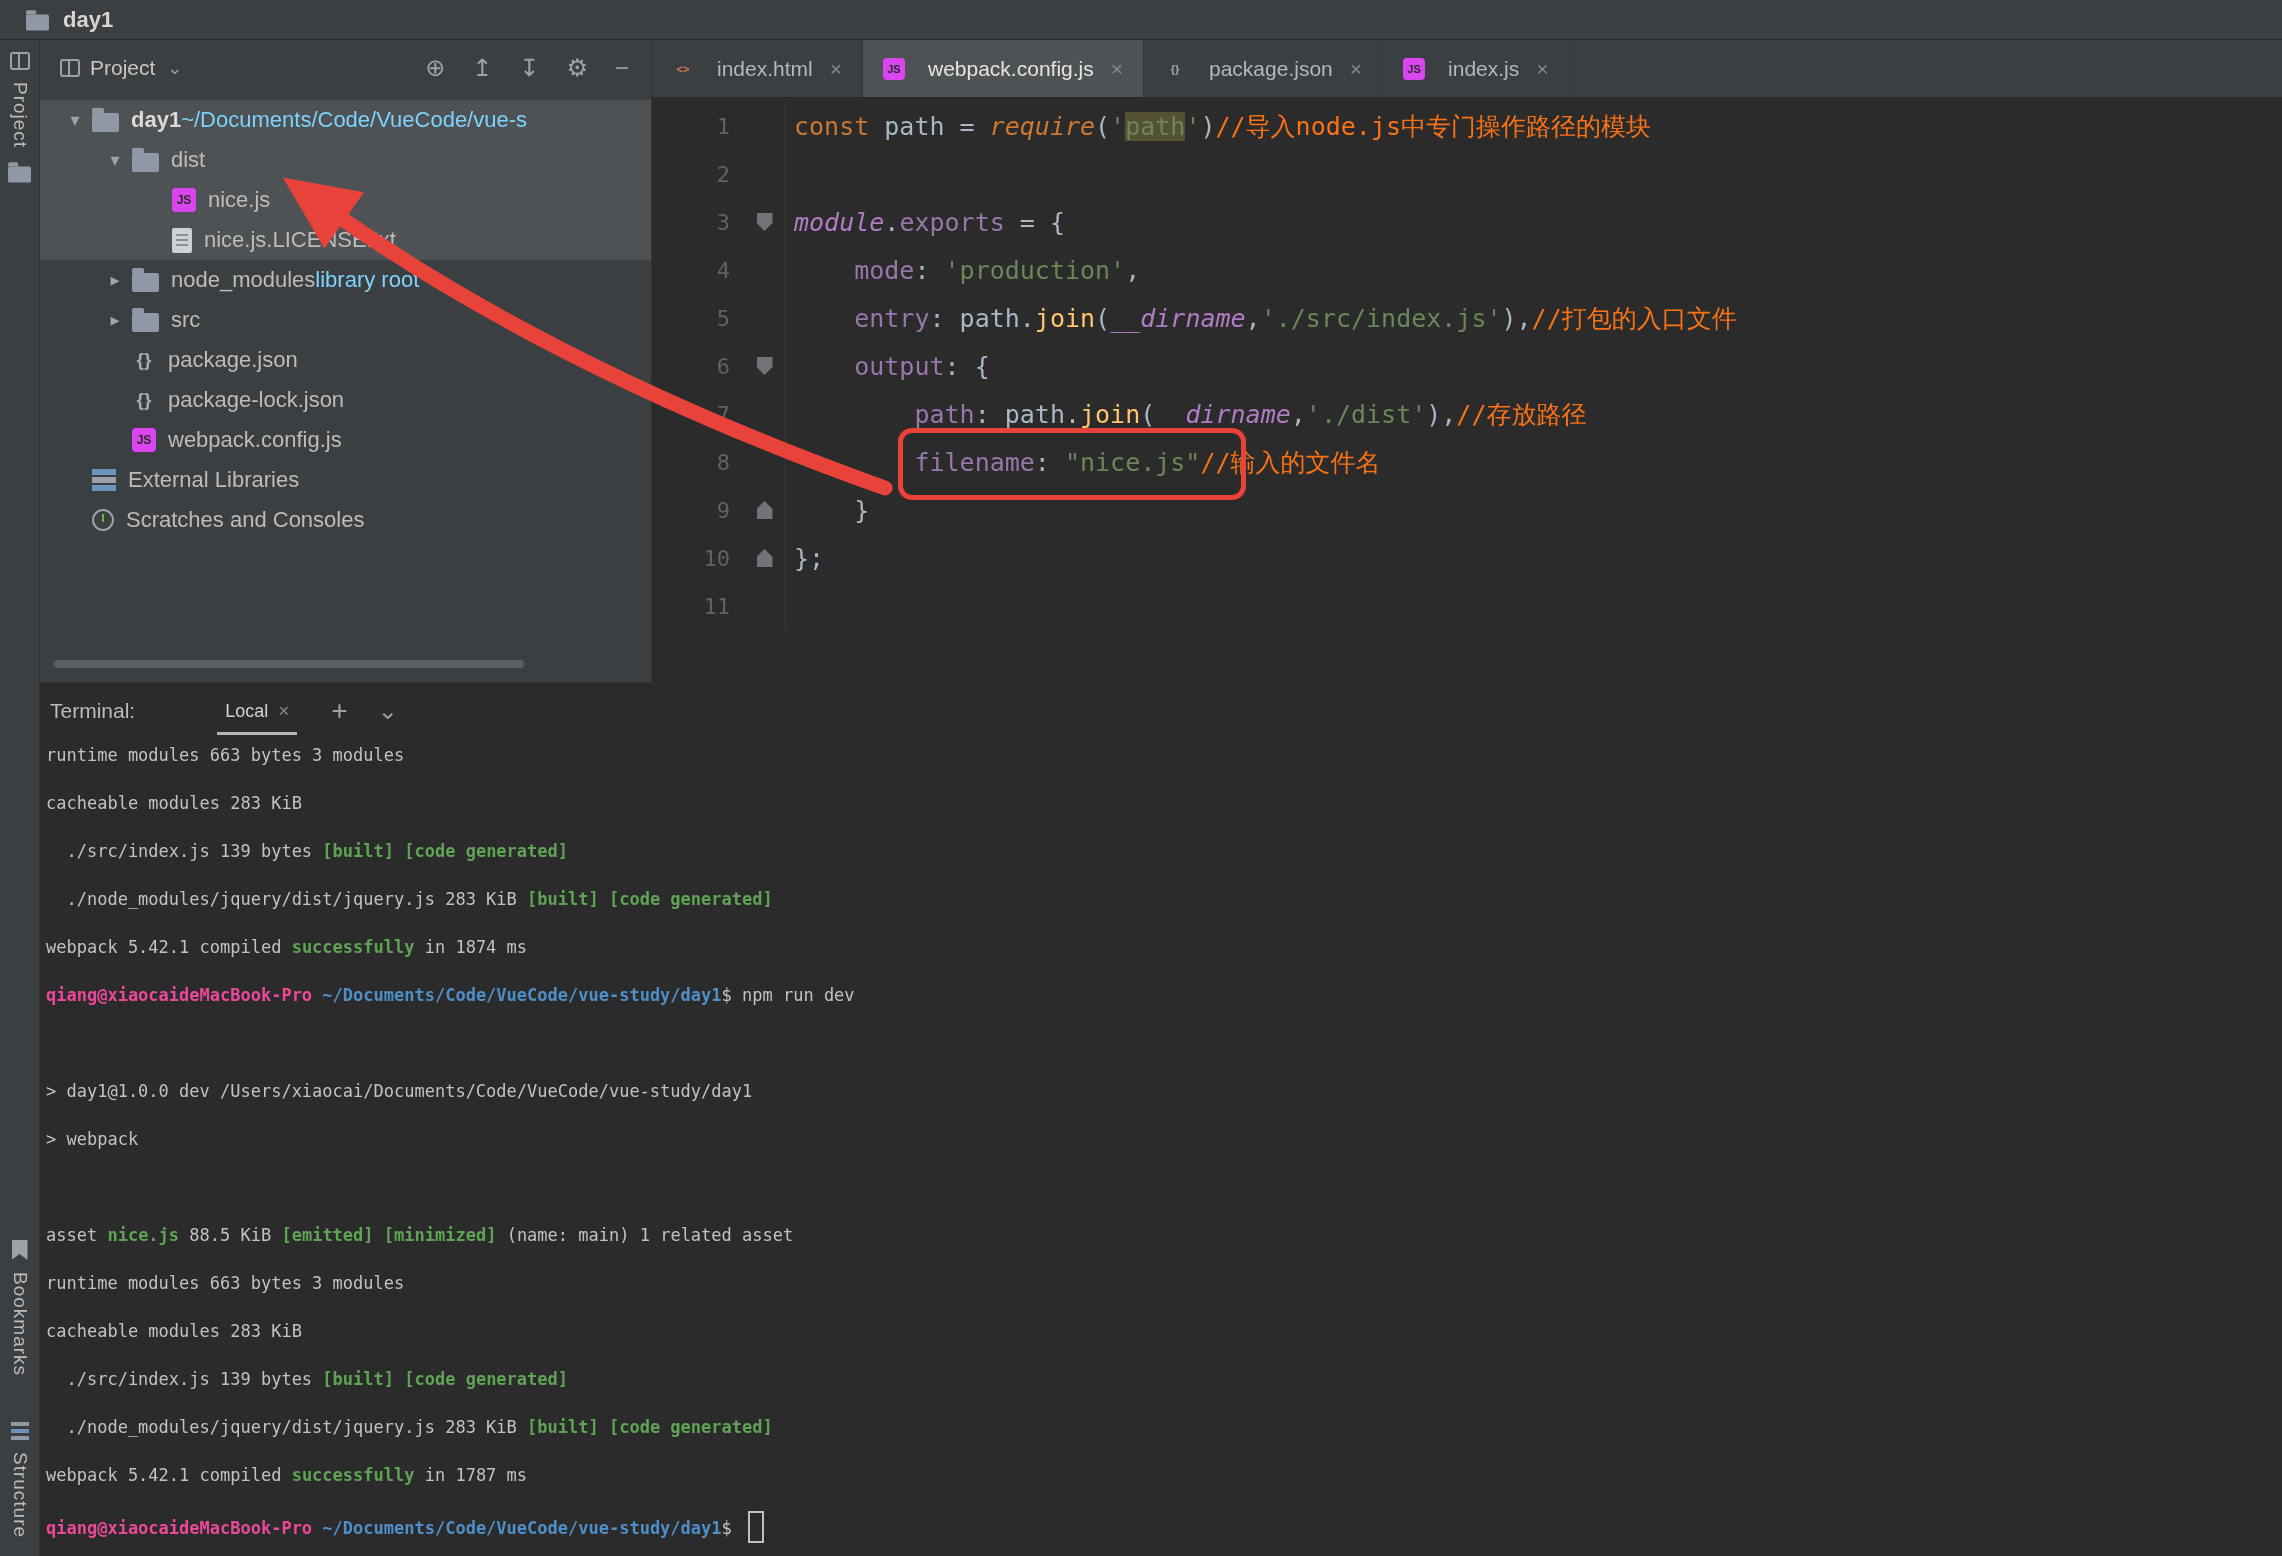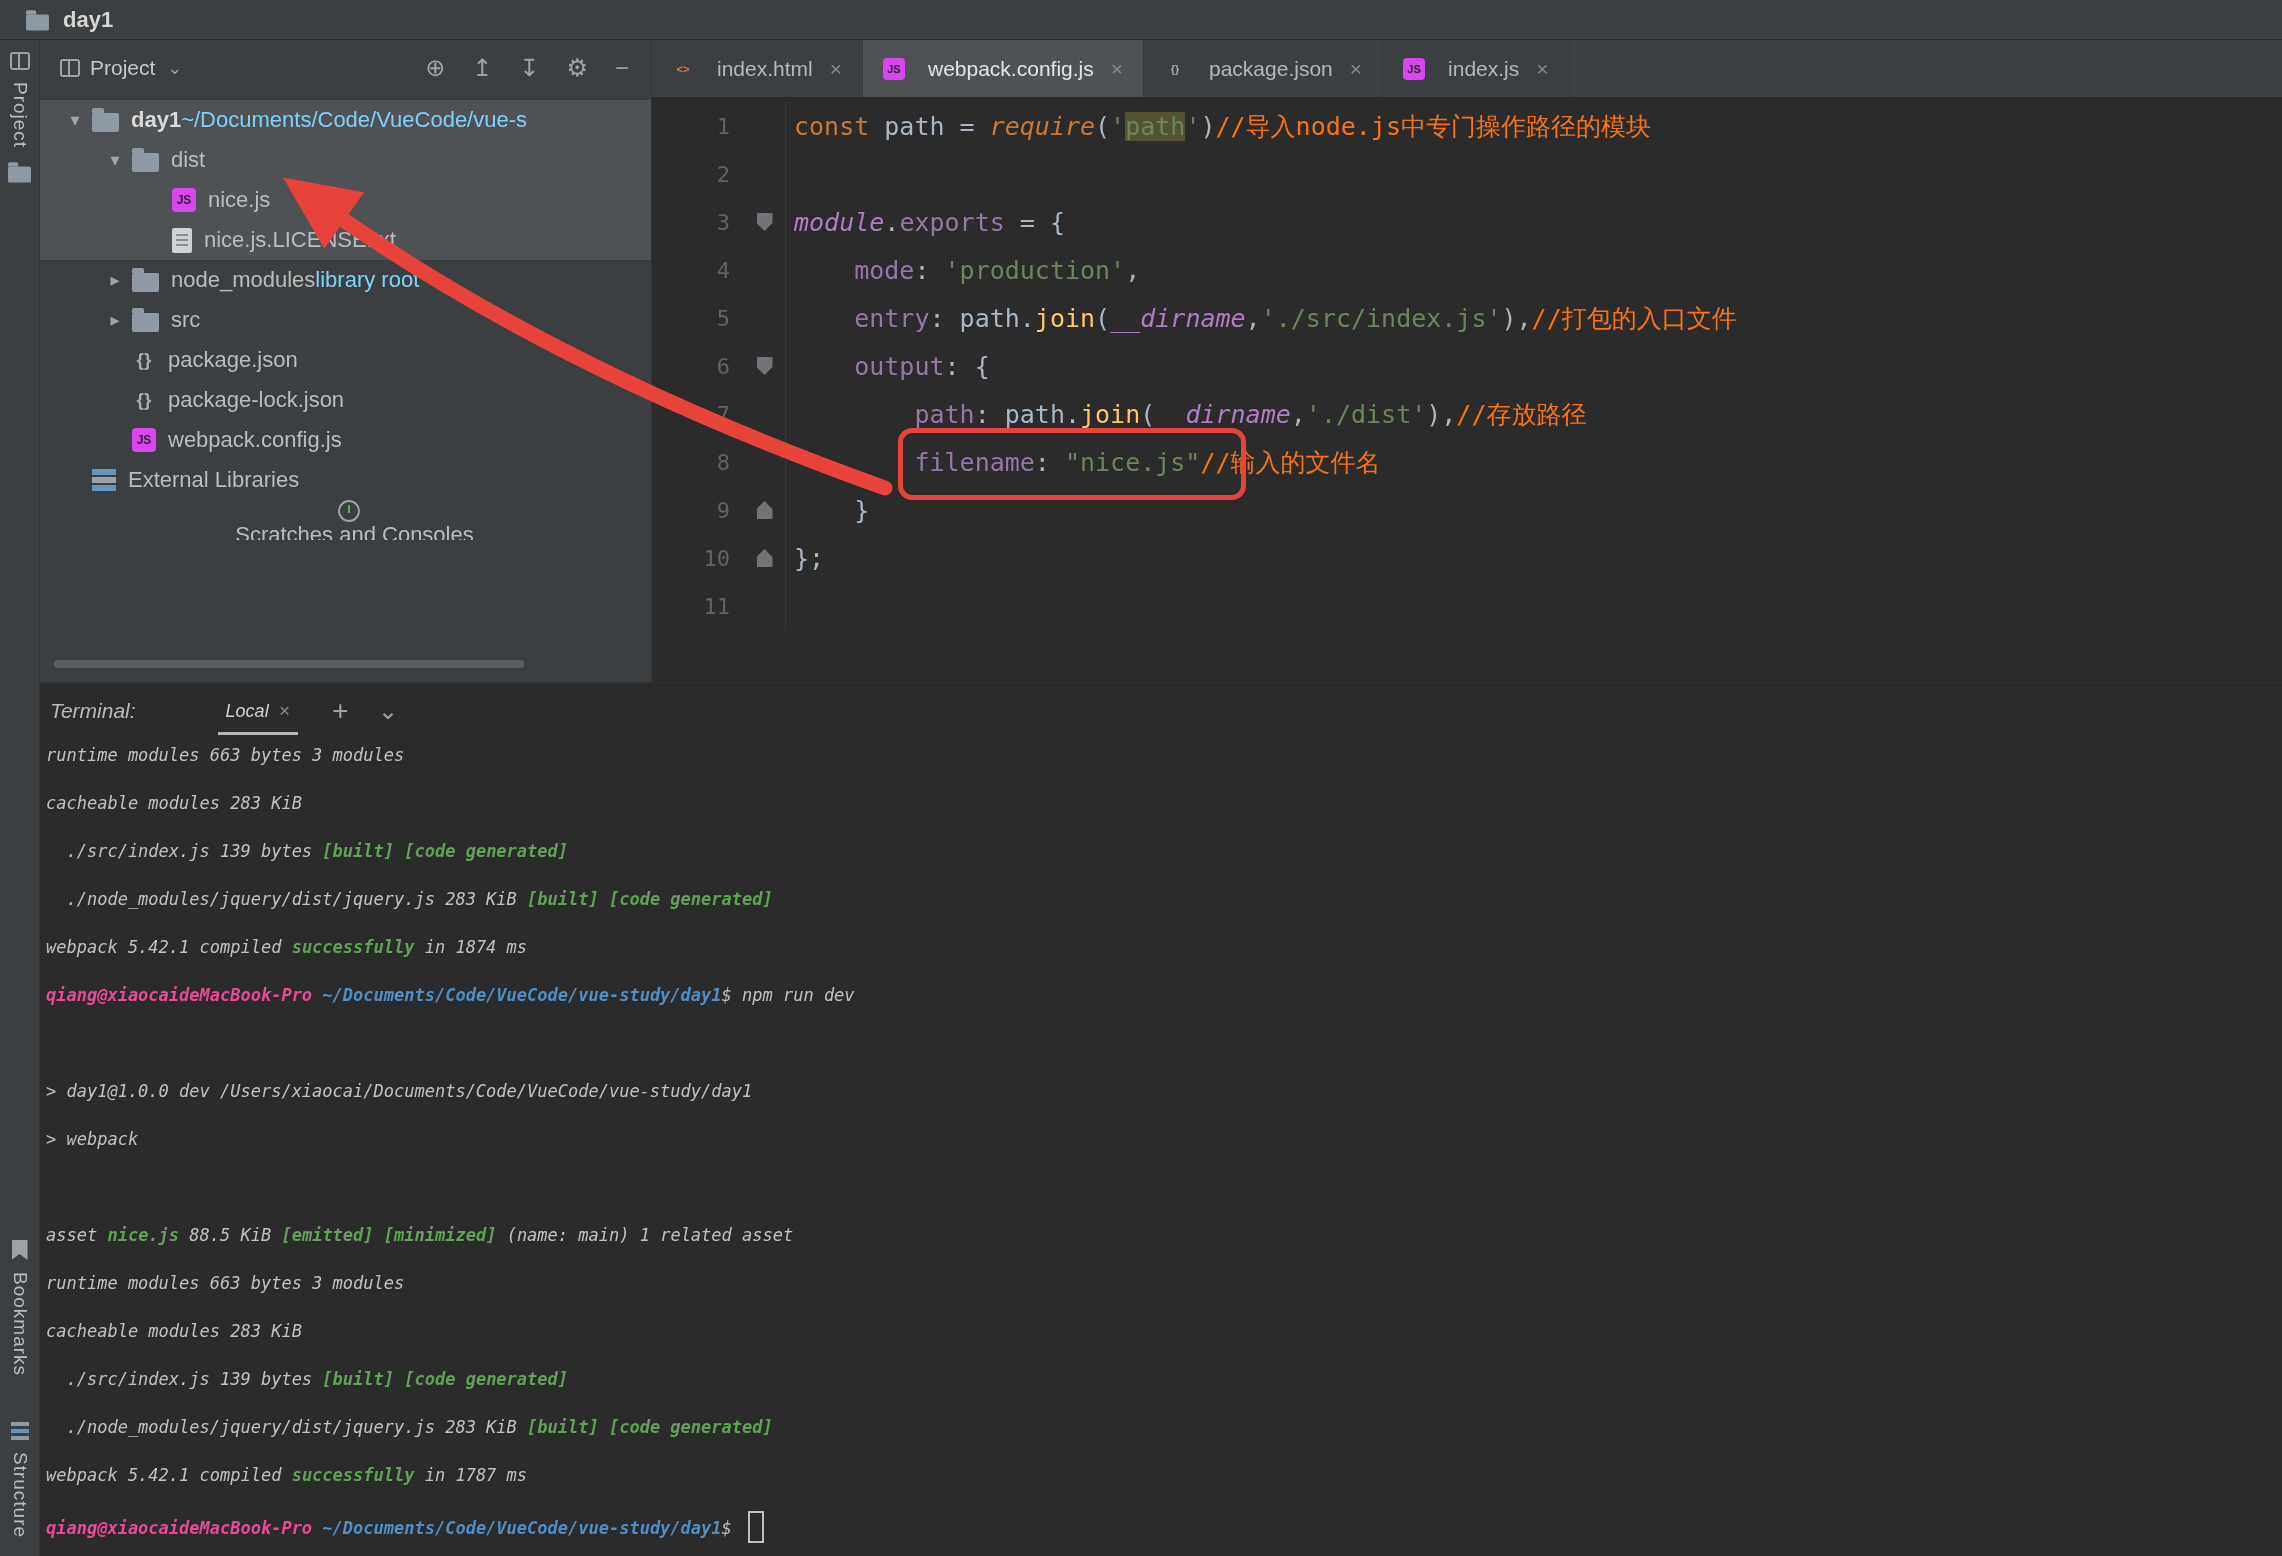--- a/index.html
+++ b/index.html
@@ -114,21 +114,21 @@
   .tk-str  { color:#6a8759; }
   .tk-strhl{ color:#6a8759; background:#545233; }
   .tk-cmt  { color:#f97316; }
   .tk-prop { color:#9876aa; }
   .tk-modi { color:#b07cc5; font-style:italic; }
   .tk-fn   { color:#ffc66b; }
 
   
   .terminal {
     position:absolute; left:40px; top:682px; width:2242px; height:874px;
-    background:#2b2b2b; border-top:1px solid #323232;font-style:italic;
+    background:#2b2b2b; border-top:1px solid #323232;
   }
   .term-header { height:56px; display:flex; align-items:center; padding-left:10px; }
   .term-title { font-size:21px; color:#b8bcbf; }
   .term-tab { margin-left:82px; display:flex; align-items:center; gap:10px;
     border-bottom:3px solid #b3b7ba; padding:13px 8px 10px 8px; }
   .term-tab-label { font-size:18px; color:#d2d2d2;text-align:center; }
   .term-tab-close { color:#85898d; font-size:19px; }
   .term-plus { margin-left:34px; color:#9da2a8; font-size:28px; }
   .term-chevron { margin-left:30px; color:#9da2a8; font-size:24px; }
 
@@ -237,21 +237,21 @@
         <div class="tree-row" style="padding-left: 58px;">
           <span class="chev"></span>
           <span class="chip chip-js tree-icon-gap">JS</span>
           <span class="tree-label">webpack.config.js</span>
         </div>
         <div class="tree-row" style="padding-left: 18px;">
           <span class="chev"></span>
           <span class="ic-lib tree-icon-gap"></span>
           <span class="tree-label">External Libraries</span>
         </div>
-        <div class="tree-row" style="padding-left: 18px; flex-direction: column;">
+        <div class="tree-row" style="padding-left: 18px;">
           <span class="chev"></span>
           <span class="ic-scratch tree-icon-gap"></span>
           <span class="tree-label">Scratches and Consoles</span>
         </div>
       </div>
     <div class="pp-scrollbar"></div>
   </div>
 
   <div class="tabbar">
       <div class="tab">

